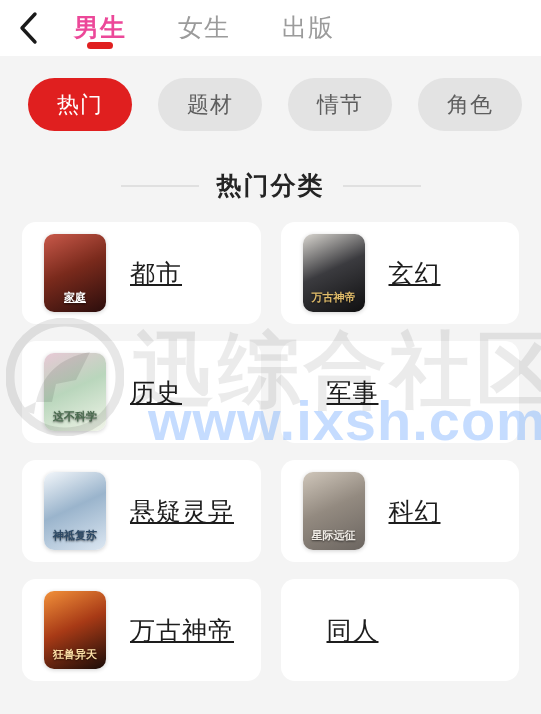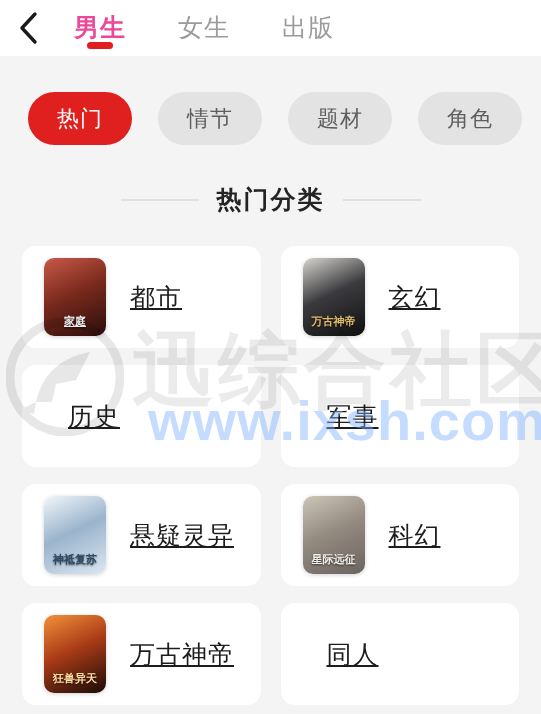--- a/index.html
+++ b/index.html
@@ -68,34 +68,33 @@
     min-width: 104px;
     height: 53px;
     padding: 0 22px;
     border-radius: 27px;
     background: #e3e3e3;
     color: #5e5e5e;
     font-size: 22px;
     display: flex; align-items: center; justify-content: center;
     cursor: pointer;
     letter-spacing: 1px;
-    margin-top: 14px;
   }
   .chip.active {
     background: #e01f1f;
     color: #ffffff;
   }
 
   
   .section-title-wrap {
     display: flex;
     align-items: center;
     justify-content: center;
     gap: 18px;
-    margin: 18px 0 30px;
+    margin: 18px 0 20px;
   }
   .section-rule { width: 78px; height: 2px; background: #e0e0e0; }
   .section-title {
     font-size: 25px;
     font-weight: bold;
     color: #242424;
     letter-spacing: 2px;
   }
 
   
@@ -204,24 +203,24 @@
       <span>出版</span>
     </div>
   </div>
 </div>
 
 <div class="chips-row">
   <div class="chip active">
     <span>热门</span>
   </div>
   <div class="chip">
+    <span>题材</span>
+  </div>
+  <div class="chip">
     <span>情节</span>
-  </div>
-  <div class="chip">
-    <span>题材</span>
   </div>
   <div class="chip">
     <span>角色</span>
   </div>
 </div>
 
 <div class="section-title-wrap">
   <div class="section-rule"></div>
   <div class="section-title">热门分类</div>
   <div class="section-rule"></div>
@@ -234,20 +233,23 @@
       </div>
       <div class="cat-label">都市</div>
     </div>
     <div class="cat-card">
       <div class="thumb" style="background: linear-gradient(155deg, rgb(216, 213, 207) 0%, rgb(59, 59, 63) 46%, rgb(15, 15, 16) 100%);">
         <div class="thumb-title" style="color: rgb(224, 188, 106);">万古神帝</div>
       </div>
       <div class="cat-label">玄幻</div>
     </div>
     <div class="cat-card">
+      <div class="thumb" style="background: linear-gradient(155deg, rgb(232, 201, 214) 0%, rgb(185, 214, 188) 46%, rgb(240, 244, 232) 100%);">
+        <div class="thumb-title" style="color: rgb(74, 107, 79);">这不科学</div>
+      </div>
       <div class="cat-label">历史</div>
     </div>
     <div class="cat-card">
       <div class="cat-label">军事</div>
     </div>
     <div class="cat-card">
       <div class="thumb" style="background: linear-gradient(155deg, rgb(242, 246, 250) 0%, rgb(154, 180, 204) 46%, rgb(220, 231, 242) 100%);">
         <div class="thumb-title" style="color: rgb(45, 74, 102); margin-top: 12px;">神祗复苏</div>
       </div>
       <div class="cat-label">悬疑灵异</div>

